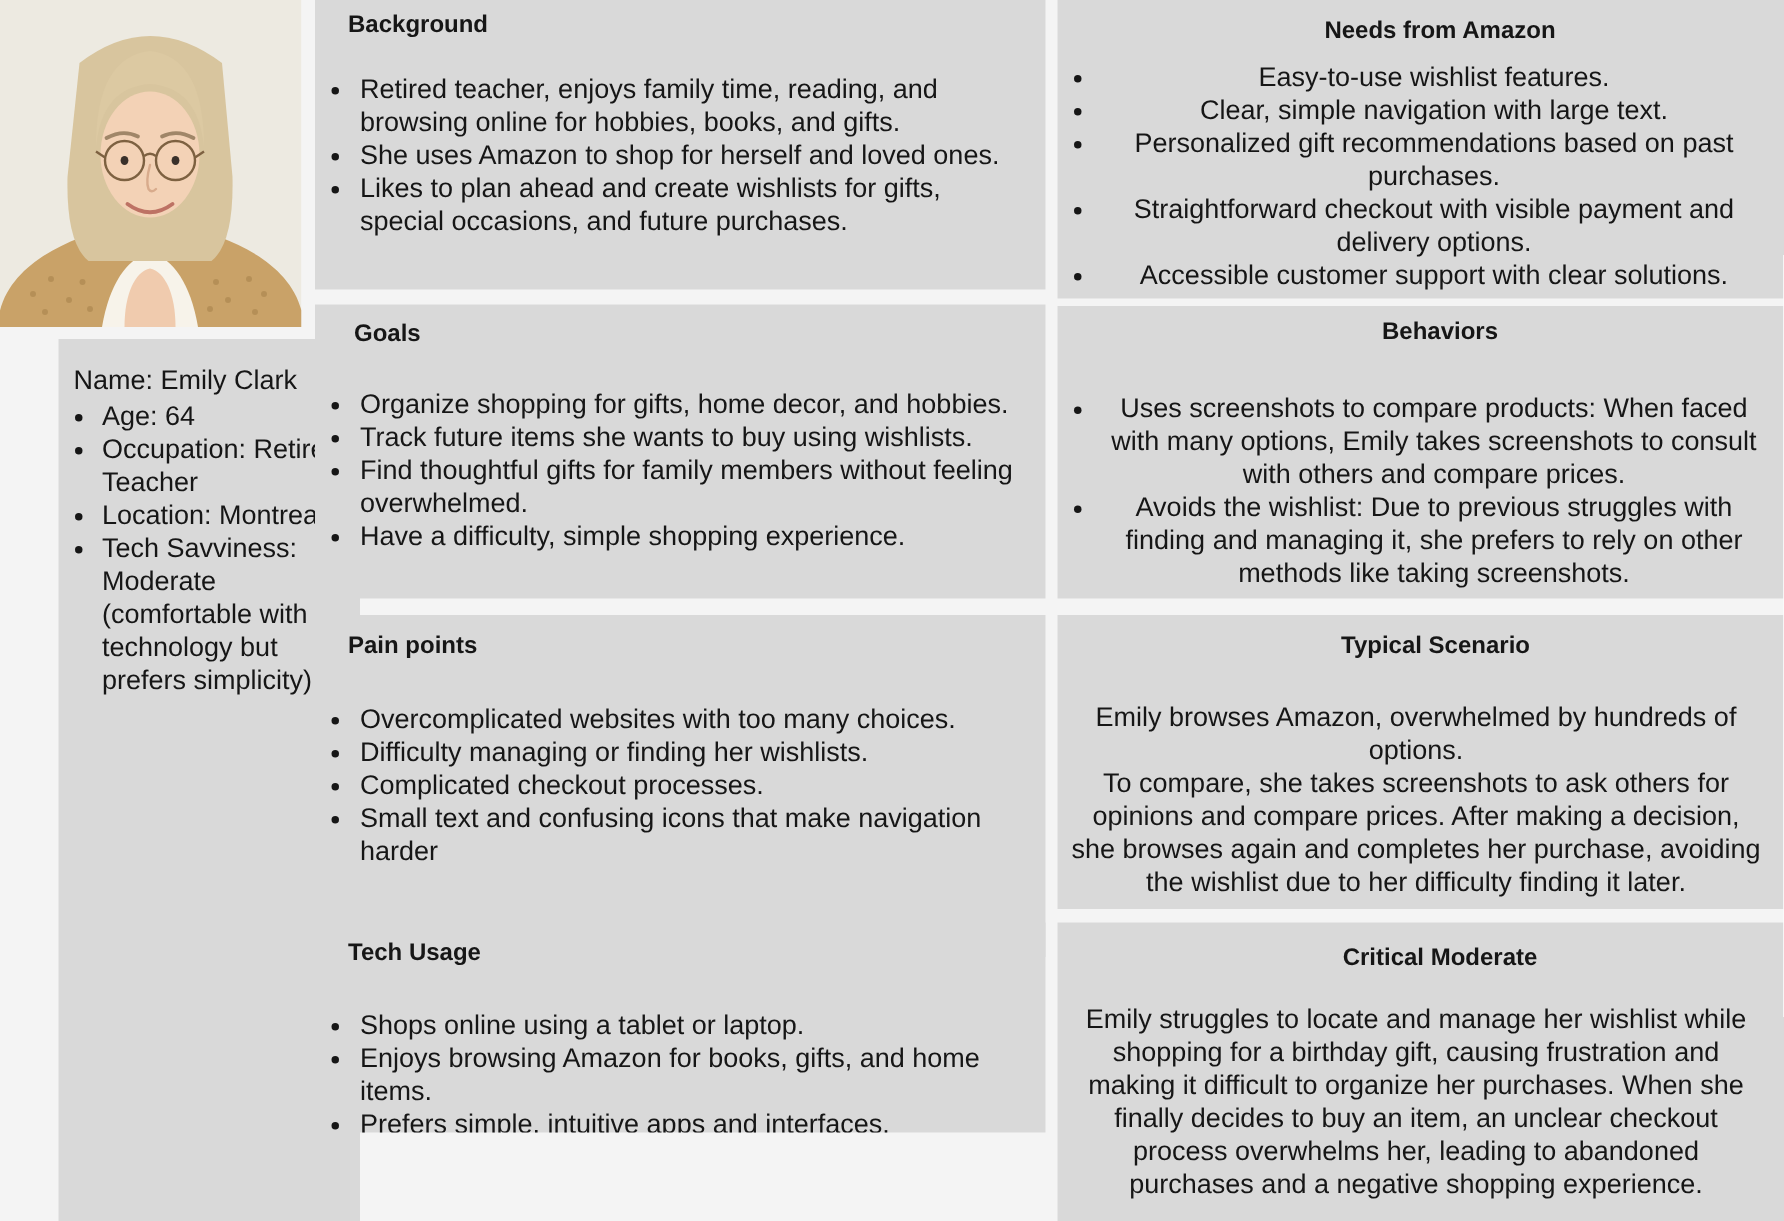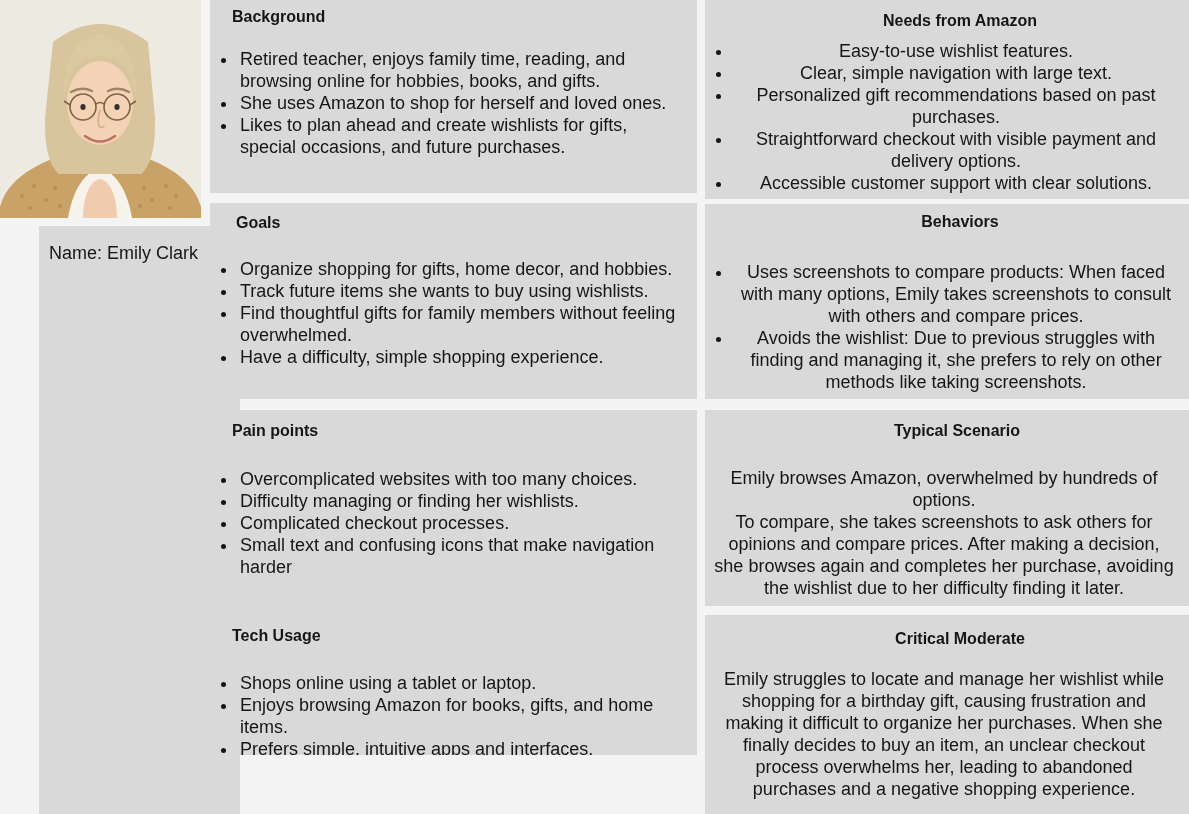--- a/index.html
+++ b/index.html
@@ -120,20 +120,26 @@
       <ellipse cx="117" cy="107" rx="2.6" ry="3" fill="#39302a"></ellipse>
 
       <path d="M100,110 Q97,121 99,126 Q101,129 104,126" stroke="#d8ab8c" stroke-width="1.6" fill="none" stroke-linecap="round"></path>
 
       <path d="M85,136 Q100,147 115,136" stroke="#bd7264" stroke-width="2.6" fill="none" stroke-linecap="round"></path>
     </svg>
   </div>
 
   <aside class="profile">
     <div>Name: Emily Clark</div>
+    <ul>
+        <li>Age: 64</li>
+        <li>Occupation: Retired Teacher</li>
+        <li>Location: Montreal</li>
+        <li>Tech Savviness: Moderate (comfortable with technology but prefers simplicity)</li>
+      </ul>
   </aside>
 
   <section class="card col-mid c-background">
     <h2>Background</h2>
     <ul>
         <li>Retired teacher, enjoys family time, reading, and browsing online for hobbies, books, and gifts.</li>
         <li>She uses Amazon to shop for herself and loved ones.</li>
         <li>Likes to plan ahead and create wishlists for gifts, special occasions, and future purchases.</li>
       </ul>
   </section>

